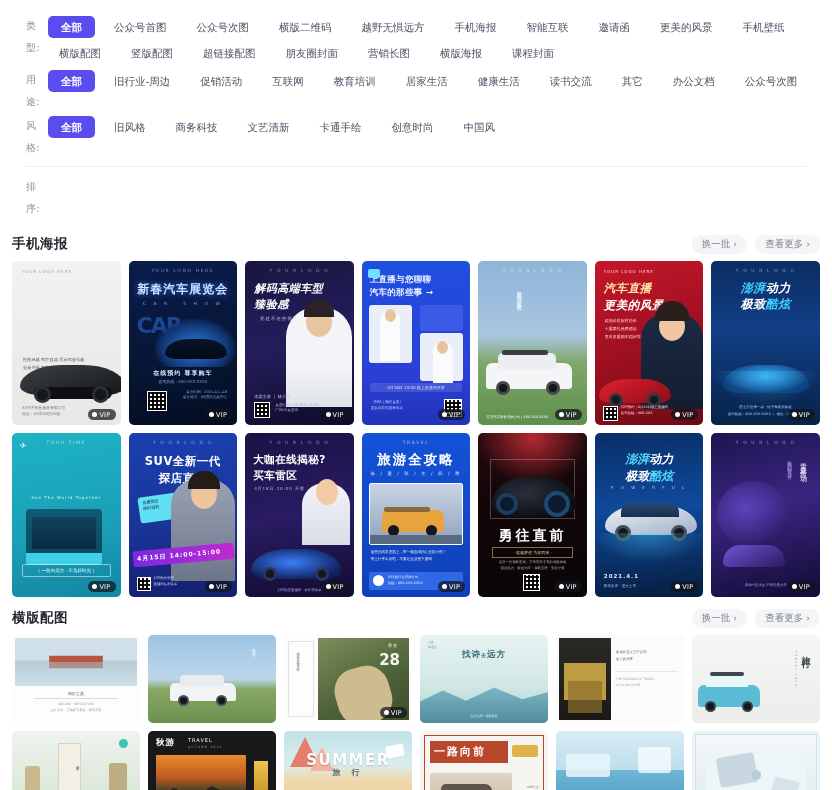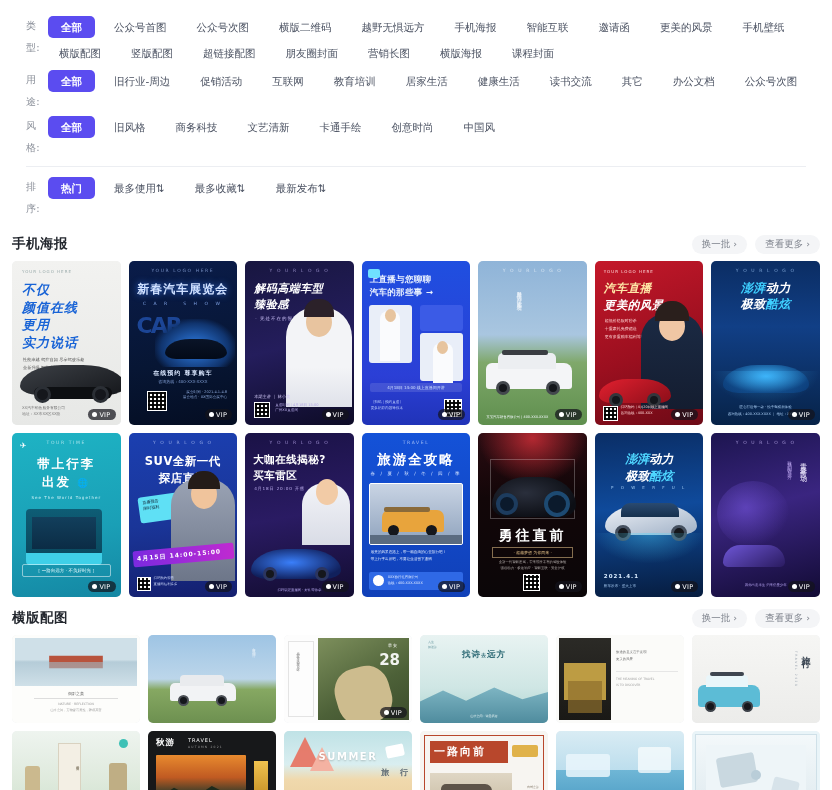--- a/index.html
+++ b/index.html
@@ -223,44 +223,37 @@
       <span class="chip">卡通手绘</span>
       <span class="chip">创意时尚</span>
       <span class="chip">中国风</span>
     </div>
   </div>
 
   <div class="divider-line"></div>
 
   <div class="filter-row sort-row">
     <div class="filter-label">排序:</div>
-    <div class="filter-items">
-      <span class="chip active">热门</span>
-      <span class="chip">最多使用⇅</span>
-      <span class="chip">最多收藏⇅</span>
-      <span class="chip">最新发布⇅</span>
-    </div>
   </div>
 </div>
 
 <div class="section">
   <div class="section-head">
     <div class="section-title">手机海报</div>
     <div class="section-actions">
       <span class="pill">换一批 ›</span>
       <span class="pill">查看更多 ›</span>
     </div>
   </div>
 
   <div class="grid-v">
 
     <div class="card-v">
       <div class="card-art" style="background:linear-gradient(#f2f2f0,#e7e8e6);">
         <div style="position:absolute;top:8px;left:10px;font-size:4px;color:#9aa;letter-spacing:1px;">YOUR LOGO HERE</div>
-        <div style="position:absolute;top:20px;left:10px;color:#1863d6;font-weight:bold;font-size:13px;line-height:1.35;letter-spacing:1px;font-style:italic;">不仅<br>颜值在线<br>更用<br>实力说话</div>
         <div style="position:absolute;top:95px;left:11px;font-size:4.2px;color:#555;line-height:1.8;">性能卓越 驾控自如 尽享驾驶乐趣<br>全新升级 智能座舱 开启美好出行</div>
         <div class="carshape" style="left:8px;bottom:30px;width:105px;height:30px;background:linear-gradient(160deg,#3c4046,#15171b);"></div>
         <div style="position:absolute;left:22px;bottom:26px;width:78px;height:12px;background:#0d0f12;border-radius:6px;"></div>
         <div class="wheel" style="left:22px;bottom:22px;width:17px;height:17px;border:3px solid #2b2f35;"></div>
         <div class="wheel" style="left:80px;bottom:22px;width:17px;height:17px;border:3px solid #2b2f35;"></div>
         <div style="position:absolute;left:10px;bottom:8px;font-size:3.8px;color:#777;line-height:1.6;">XX汽车销售服务有限公司<br>地址：XX市XX区XX路</div>
       </div>
       <span class="vip">VIP</span>
     </div>
 
@@ -355,21 +348,20 @@
       <span class="vip">VIP</span>
     </div>
   </div>
 
   <div class="grid-v" style="margin-top:8px;">
 
     <div class="card-v">
       <div class="card-art" style="background:linear-gradient(170deg,#1eb3c4,#1a9fb6 60%,#1487a3);">
         <div class="brandbar" style="color:#d7f6fa;">TOUR TIME</div>
         <div style="position:absolute;top:8px;left:8px;color:#fff;font-size:8px;">✈</div>
-        <div style="position:absolute;top:22px;left:0;right:0;text-align:center;color:#fff;font-weight:bold;font-size:12.5px;line-height:1.4;letter-spacing:2px;">带上行李<br>出发 <span style="font-size:9px;">🌐</span></div>
         <div style="position:absolute;top:62px;left:0;right:0;text-align:center;font-size:4px;color:#cdf2f8;letter-spacing:1px;">See The World Together</div>
         <div style="position:absolute;left:14px;top:76px;width:76px;height:46px;background:linear-gradient(#0e5d75,#0a4a60);border-radius:4px;"></div>
         <div style="position:absolute;left:20px;top:84px;width:64px;height:32px;background:linear-gradient(#123f5c,#0b2c45);"></div>
         <div style="position:absolute;left:14px;top:120px;width:76px;height:12px;background:#3fd0e8;border-radius:0 0 4px 4px;"></div>
         <div style="position:absolute;left:10px;bottom:20px;right:10px;text-align:center;font-size:4.5px;color:#eafbff;border:.8px solid rgba(255,255,255,.5);padding:3px 0;border-radius:2px;">［ 一路向远方 · 不负好时光 ］</div>
       </div>
       <span class="vip">VIP</span>
     </div>
 
     <div class="card-v">
@@ -572,22 +564,22 @@
         <div style="position:absolute;right:8px;top:30px;width:14px;height:40px;background:linear-gradient(#f0c24f,#c08b22);"></div>
 
       </div>
     </div>
 
     <div class="card-h">
       <div class="card-art" style="background:linear-gradient(#bfe2e6 0%,#d9eef0 38%,#f0d9ad 55%,#e9cc99);">
         <div style="position:absolute;left:6px;top:6px;width:30px;height:30px;background:#e8705e;clip-path:polygon(50% 0,100% 100%,0 100%);opacity:.9;"></div>
         <div style="position:absolute;left:26px;top:16px;width:24px;height:24px;background:#f4b2a2;clip-path:polygon(50% 0,100% 100%,0 100%);"></div>
         <div style="position:absolute;right:8px;top:14px;width:18px;height:12px;background:#fff;border-radius:2px;transform:rotate(-12deg);"></div>
-        <div style="position:absolute;left:0;right:0;top:20px;text-align:center;color:#ffffff;font-size:10px;letter-spacing:1.5px;font-weight:bold;text-shadow:0 1px 2px rgba(0,0,0,.2);">SUMMER</div>
-        <div style="position:absolute;left:0;right:0;top:36px;text-align:right;color:#5d6a74;font-size:8px;letter-spacing:4px;font-weight:bold;">旅 行</div>
+        <div style="position:absolute;left:0;right:0;top:20px;text-align:center;color:#ffffff;font-size:15px;letter-spacing:1.5px;font-weight:bold;text-shadow:0 1px 2px rgba(0,0,0,.2);">SUMMER</div>
+        <div style="position:absolute;left:0;right:0;top:36px;text-align:center;color:#5d6a74;font-size:8px;letter-spacing:4px;font-weight:bold;">旅 行</div>
 
       </div>
     </div>
 
     <div class="card-h">
       <div class="card-art" style="background:#f7f5f1;">
         <div style="position:absolute;left:4px;top:4px;right:4px;bottom:4px;border:1.5px solid #b8472c;"></div>
         <div style="position:absolute;left:10px;top:10px;right:40px;height:22px;background:#b8472c;"></div>
         <div style="position:absolute;left:14px;top:13px;color:#fff;font-weight:bold;font-size:11px;letter-spacing:2px;">一路向前</div>
         <div style="position:absolute;right:10px;top:14px;width:26px;height:12px;background:#e0b24a;border-radius:2px;"></div>

